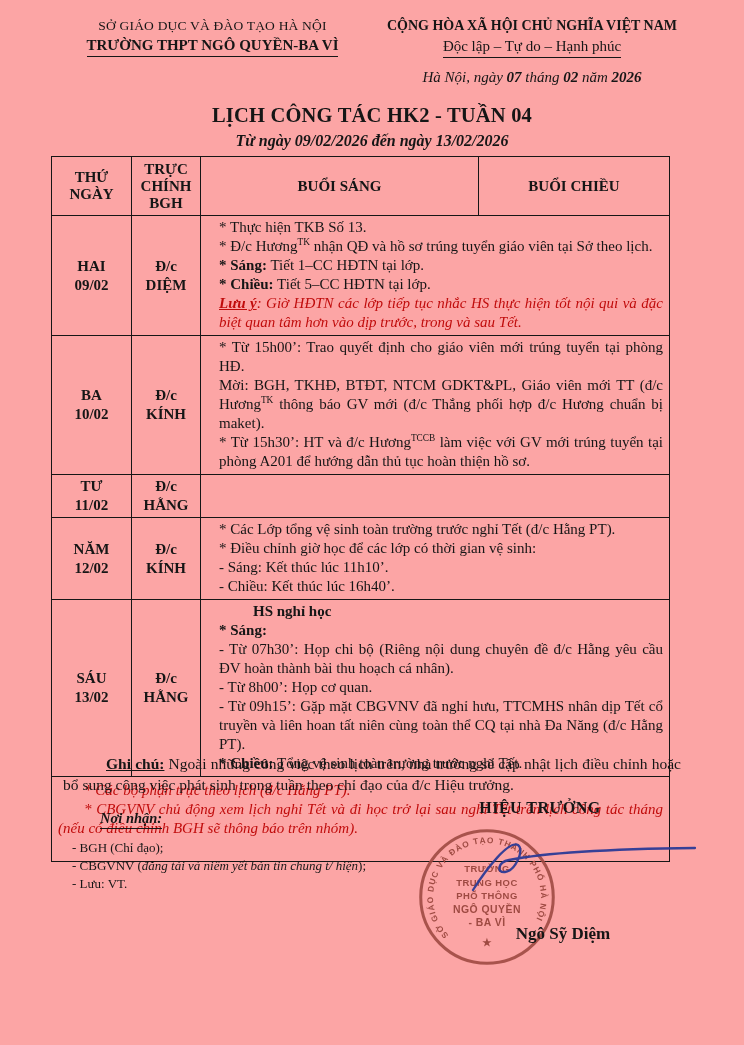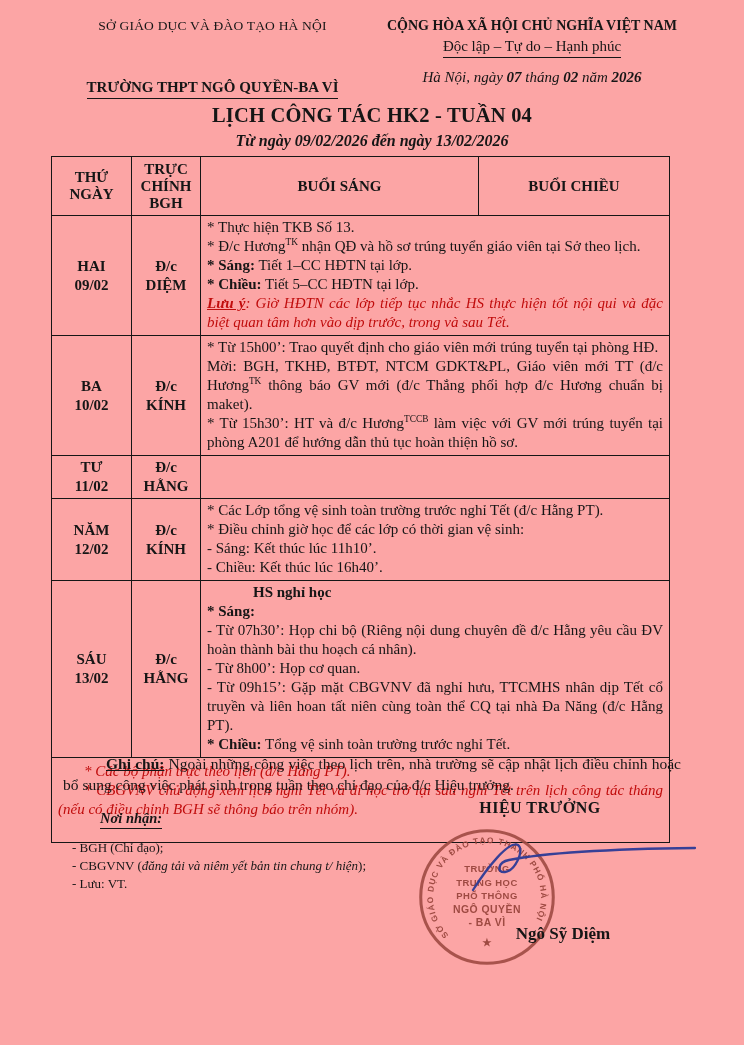--- a/index.html
+++ b/index.html
@@ -15,21 +15,21 @@
     background:#fca5a5;
     margin:0 auto;
     font-family:"Liberation Serif","DejaVu Serif",serif;
     color:var(--ink);
     overflow:hidden;
   }
   
   .hdr-left{position:absolute;left:60px;top:17px;width:305px;text-align:center;line-height:1.35;}
   .hdr-right{position:absolute;left:362px;top:17px;width:340px;text-align:center;line-height:1.35;}
   .hdr-line1-left{font-size:13.5px;letter-spacing:.2px;}
-  .hdr-line2{font-size:15px;font-weight:700;margin-top:42px;}
+  .hdr-line2{font-size:15px;font-weight:700;}
   .hdr-line1-right{font-size:14px;font-weight:700;}
   .hdr-line2-right{font-size:15px;font-weight:400;}
   .u-block{display:inline-block;border-bottom:1.4px solid var(--ink);padding-bottom:1px;}
   .date-line{
     position:absolute;left:362px;top:69px;width:340px;text-align:center;
     font-style:italic;font-size:15px;
   }
   .date-line .num{font-weight:700;}
   
   .doc-title{position:absolute;left:0;top:104px;width:744px;text-align:center;
@@ -46,21 +46,21 @@
   table.sched col.c3{width:278px;} table.sched col.c4{width:191px;}
   table.sched th,table.sched td{border:1.6px solid var(--ink);vertical-align:middle;}
   table.sched th{
     font-weight:700;text-align:center;padding:4px 2px;height:44px;line-height:1.12;font-size:15px;
   }
   td.day-cell,td.bgh-cell{
     font-weight:700;text-align:center;line-height:19px;font-size:15px;padding:2px 1px;
   }
   td.content-cell{vertical-align:top;padding:2px 6px 3px 6px;}
   td.content-cell.empty{height:33px;}
-  .cell-line{line-height:19px;text-align:justify;}
+  .cell-line{line-height:19px;text-align:justify;margin-left:12px;}
   .cell-line.red{color:var(--red);font-style:italic;}
   .cell-line.tab{margin-left:46px;text-align:left;}
   .seg-b{font-weight:700;}
   .seg-i{font-style:italic;}
   .seg-u{text-decoration:underline;}
   .seg-sup{font-size:.62em;vertical-align:super;line-height:0;}
   td.footnote-cell{padding:4px 6px 23px 6px;vertical-align:top;}
   .foot-line{color:var(--red);font-style:italic;line-height:19px;text-align:justify;text-indent:26px;}
   
   .ghi-chu{

